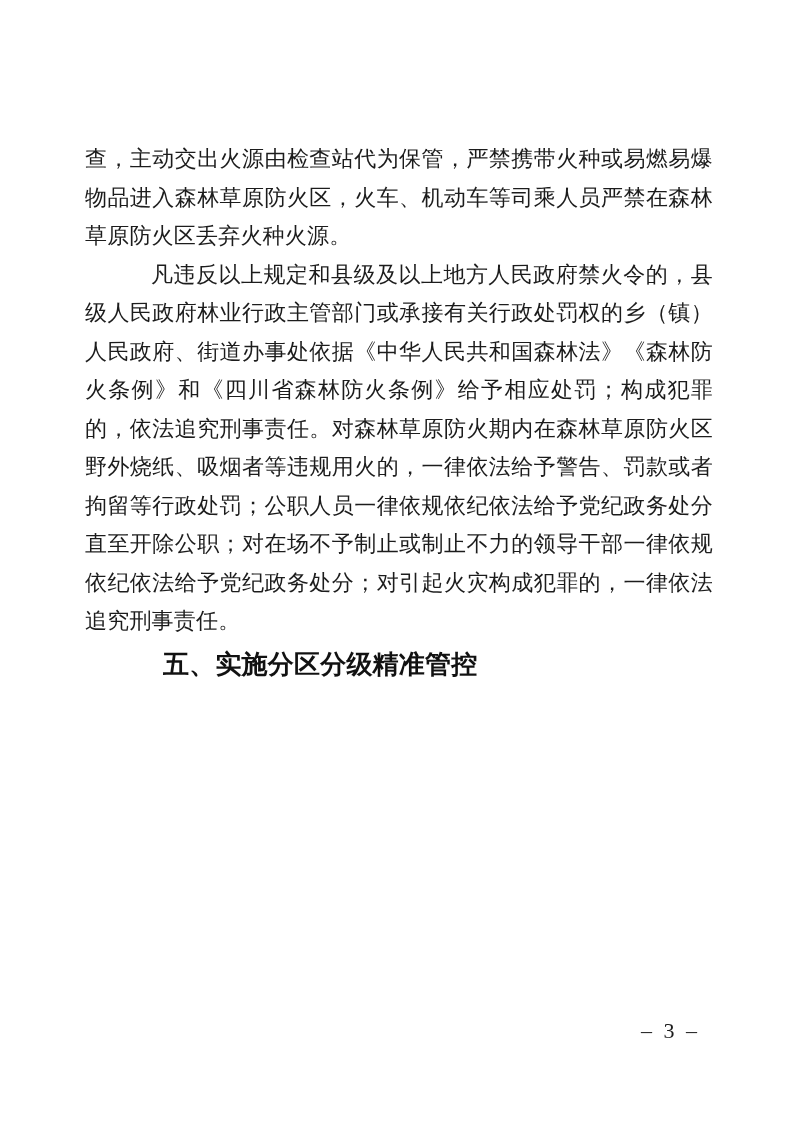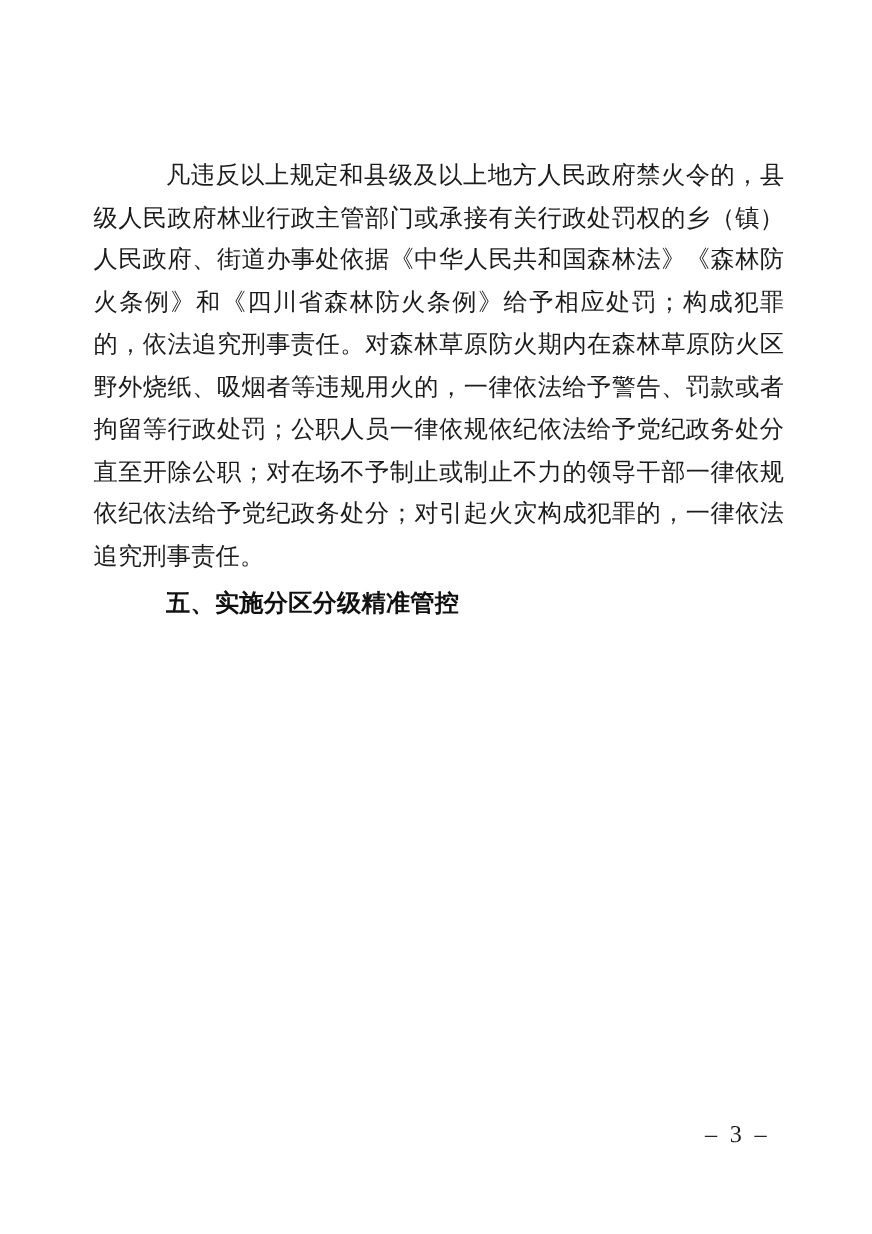--- a/index.html
+++ b/index.html
@@ -30,21 +30,21 @@
   .para {
     margin: 0;
     padding: 0;
   }
   .para.indent {
     text-indent: 3em;
   }
   .section-heading {
     margin: 4px 0 4px 0;
     padding: 0;
-    font-size: 22px;
+    font-size: 26px;
     line-height: 38.5px;
     font-weight: bold;
     font-family: "Liberation Sans", "DejaVu Sans", sans-serif;
     text-indent: 3em;
     text-align: left;
     color: #111111;
   }
   .footer {
     position: absolute;
     top: 1018px;
@@ -54,19 +54,20 @@
     letter-spacing: 3px;
     color: #1c1c1c;
     font-family: "Liberation Serif", "DejaVu Serif", serif;
   }
 </style>
 </head>
 <body>
 
 <div class="page">
   <div class="body-text">
+    <p class="para">查，主动交出火源由检查站代为保管，严禁携带火种或易燃易爆物品进入森林草原防火区，火车、机动车等司乘人员严禁在森林草原防火区丢弃火种火源。</p>
     <p class="para indent">凡违反以上规定和县级及以上地方人民政府禁火令的，县级人民政府林业行政主管部门或承接有关行政处罚权的乡（镇）人民政府、街道办事处依据《中华人民共和国森林法》《森林防火条例》和《四川省森林防火条例》给予相应处罚；构成犯罪的，依法追究刑事责任。对森林草原防火期内在森林草原防火区野外烧纸、吸烟者等违规用火的，一律依法给予警告、罚款或者拘留等行政处罚；公职人员一律依规依纪依法给予党纪政务处分直至开除公职；对在场不予制止或制止不力的领导干部一律依规依纪依法给予党纪政务处分；对引起火灾构成犯罪的，一律依法追究刑事责任。</p>
     <h2 class="section-heading">五、实施分区分级精准管控</h2>
   </div>
   <div class="footer">
     <span>– 3 –</span>
   </div>
 </div>
 
 </body></html>

